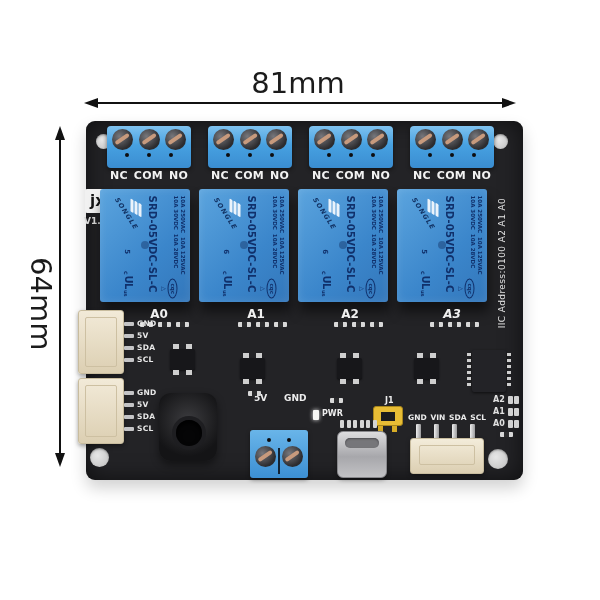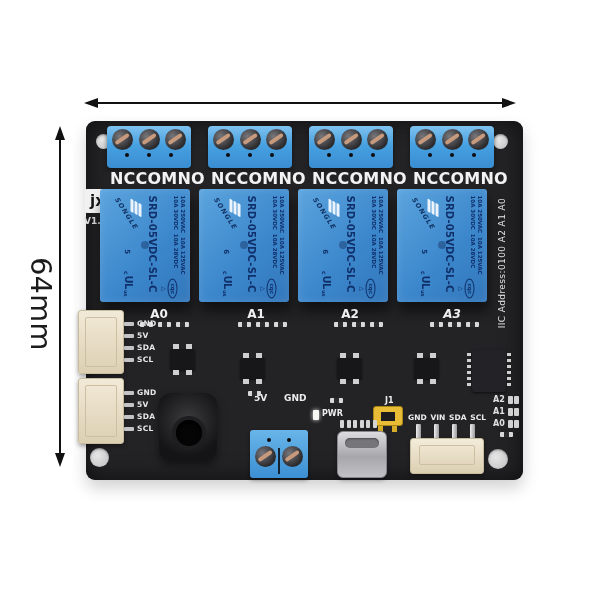--- a/index.html
+++ b/index.html
@@ -30,21 +30,21 @@
           background:linear-gradient(#7fc2ef,#47a1e1 45%,#3a8dd1);
           box-shadow:0 2px 4px rgba(0,0,0,.45);}
   .tb-top{display:flex;justify-content:space-evenly;padding-top:3px;}
   .screw{width:21px;height:21px;border-radius:50%;position:relative;
          background:radial-gradient(circle at 35% 35%,#77777c,#2c2c2f 68%);}
   .screw::after{content:"";position:absolute;left:2px;top:8px;width:16px;height:3.5px;
          background:#c79a7d;border-radius:2px;transform:rotate(-35deg);}
   .tb-lip{display:flex;justify-content:space-evenly;margin-top:3px;}
   .tb-lip i{width:4px;height:4px;border-radius:50%;background:#0d0d0f;}
   .tlabels{top:169px;width:84px;display:flex;justify-content:space-between;padding:0 3px;box-sizing:border-box;
-           color:#f2f2f2;font-size:16px;font-weight:bold;letter-spacing:.2px;}
+           color:#f2f2f2;font-size:11px;font-weight:bold;letter-spacing:.2px;}
 
   
   .relay{top:189px;width:90px;height:113px;border-radius:3px;
          background:linear-gradient(135deg,#5ba4de,#3b86cb 60%,#3377bb);
          box-shadow:2px 10px 12px rgba(0,0,0,.5), inset 0 0 8px rgba(255,255,255,.12);}
   .relay-rot{position:absolute;width:113px;height:90px;left:-11.5px;top:11.5px;transform:rotate(90deg);
              box-sizing:border-box;padding:5px 6px;color:#10306b;}
   .r-top{display:flex;justify-content:space-between;align-items:flex-start;}
   .r-ratings{font-size:5.5px;line-height:7px;font-weight:bold;white-space:nowrap;}
   .r-ratings span{margin-right:4px;}
@@ -137,20 +137,21 @@
   .addr-row{display:flex;align-items:center;gap:3px;}
   .addr-row span{color:#e2e2e2;font-size:8px;font-weight:bold;}
   .apads{display:flex;gap:1.5px;}
   .apads i{width:5px;height:8px;background:#d2d2d2;border-radius:1px;}
 </style>
 </head>
 <body>
 
 <div id="canvas">
 
+  <div class="abs dim-label dim-w">81mm</div>
   <div class="abs dim-line-h"></div>
   <div class="abs arr arr-left"></div>
   <div class="abs arr arr-right"></div>
 
   <div class="abs dim-label dim-h">64mm</div>
   <div class="abs dim-line-v"></div>
   <div class="abs arr arr-up"></div>
   <div class="abs arr arr-down"></div>
 
   <div class="abs board"></div>

